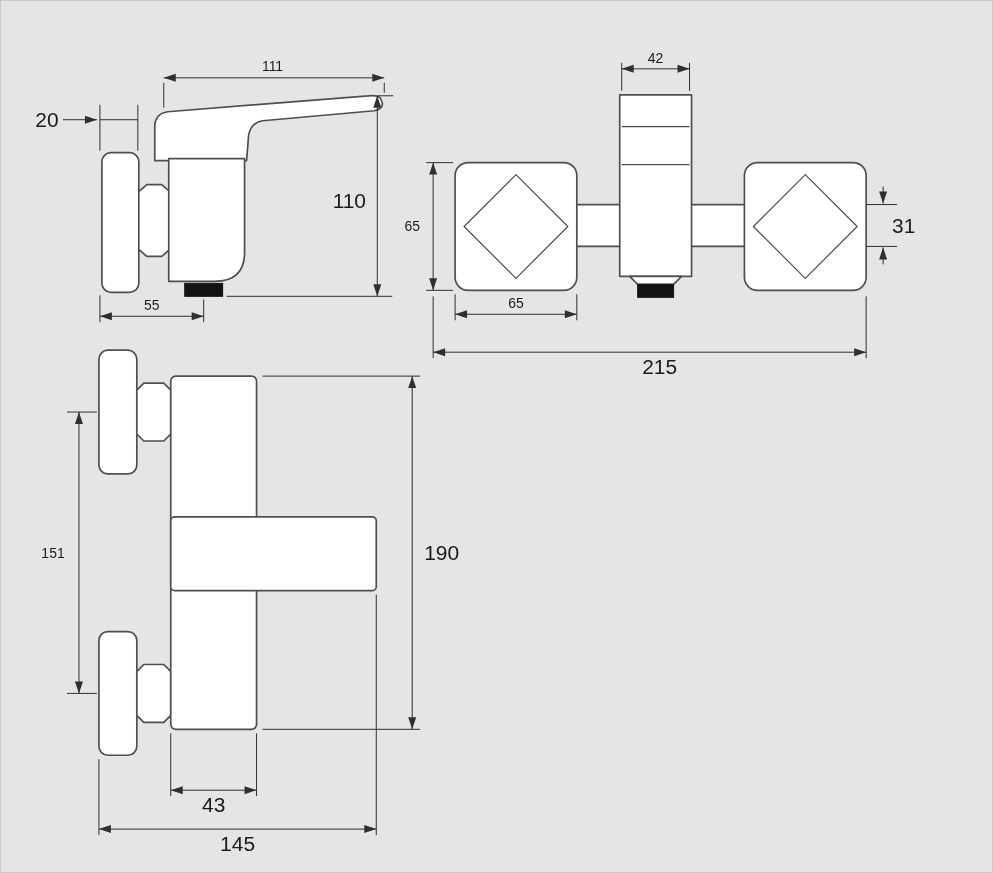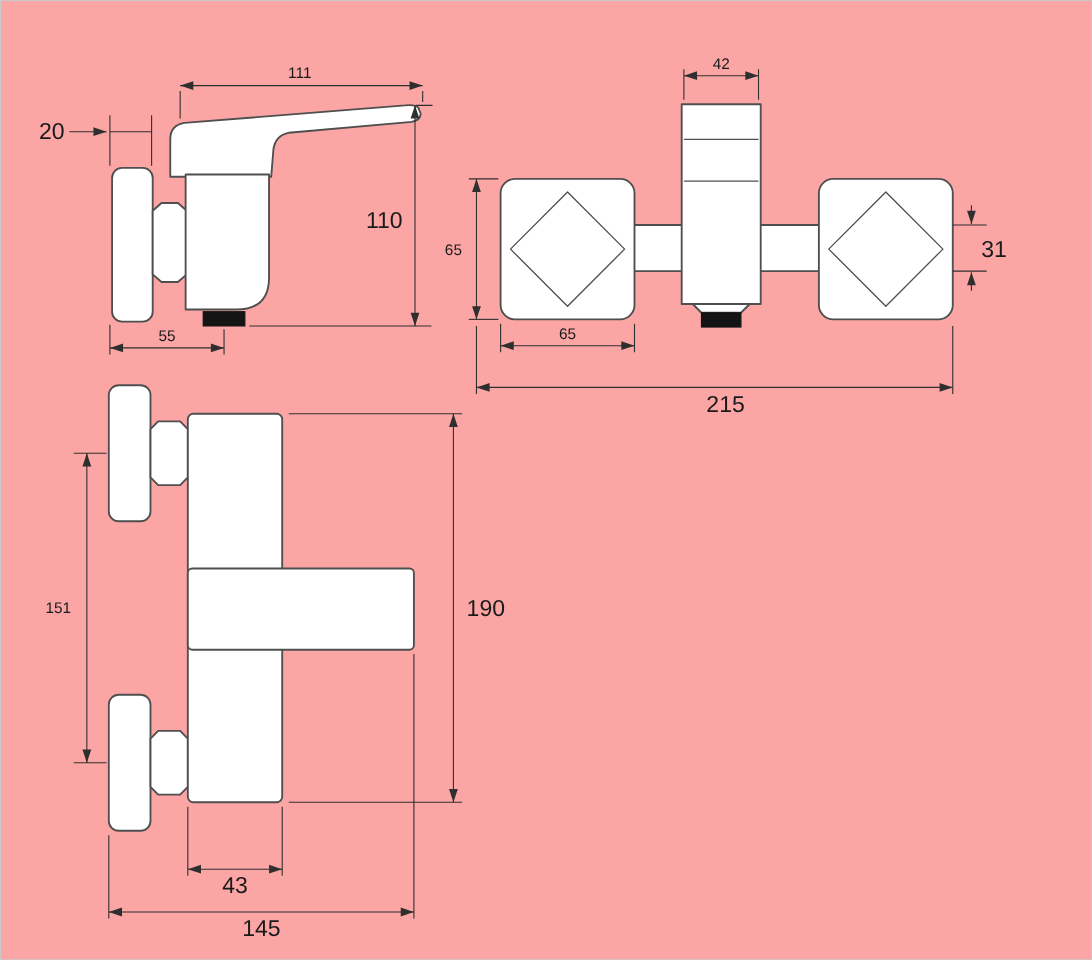--- a/index.html
+++ b/index.html
@@ -1,17 +1,17 @@
 <!DOCTYPE html>
 <html><head>
 <meta charset="utf-8">
 <style>
   html,body{margin:0;padding:0;background:#ffffff;}
   .sheet{
-    width:991px;height:871px;border:1px solid #c9c9c9;background:#fca5a5;
+    width:991px;height:871px;border:1px solid #c9c9c9;background:#e5e5e5;
     position:relative;overflow:hidden;text-align:center;
   }
   svg{display:block;}
   .o{fill:#ffffff;stroke:#4f4f4f;stroke-width:1.7;stroke-linejoin:round;stroke-linecap:round;}
   .o2{fill:none;stroke:#4f4f4f;stroke-width:1.2;stroke-linejoin:round;}
   .blk{fill:#141414;stroke:#141414;stroke-width:1;}
   .d{fill:none;stroke:#2f2f2f;stroke-width:1;}
   text{font-family:"Liberation Sans","DejaVu Sans",sans-serif;fill:#1a1a1a;}
   .t14{font-size:14px;}
   .t21{font-size:21px;}

